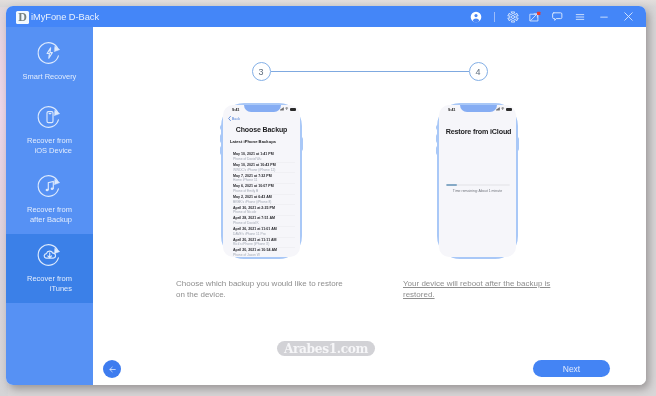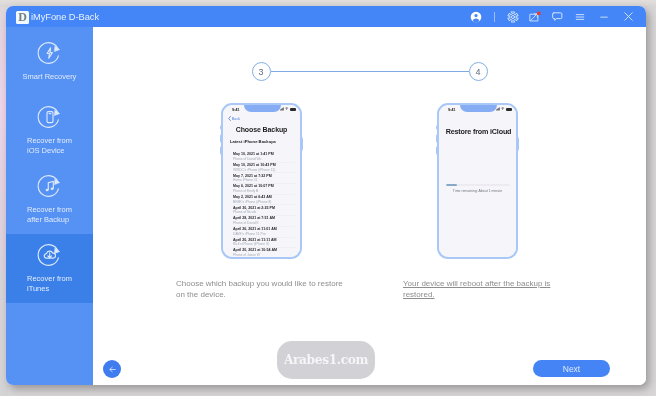--- a/index.html
+++ b/index.html
@@ -28,36 +28,36 @@
   .app-title{position:absolute;left:25px;top:5.5px;font-size:9.3px;color:#e9f1fe;letter-spacing:-.05px;text-align:right;}
   .tb-icons{position:absolute;right:6px;top:0;height:21px;display:flex;align-items:center;gap:0px;}
   .tb-ic{width:22px;height:21px;display:flex;align-items:center;justify-content:center;}
   .tb-ic.wide{width:24px;}
   .tb-sep{width:1px;height:10px;background:#9dbcf9;margin:0 7px;}
   
   .sidebar{position:absolute;left:0;top:21px;width:87px;bottom:0;background:#5691f4;}
   .side-item{position:relative;height:69px;display:flex;flex-direction:column;align-items:center;justify-content:center;}
   .side-item.active{background:#3b80e8;}
   .side-ico{height:26px;margin-top:-2px;display:flex;align-items:center;justify-content:center;}
-  .side-label{margin-top:6px;font-size:7.5px;line-height:10px;color:#e2ecfd;text-align:left;}
+  .side-label{margin-top:6px;font-size:7.5px;line-height:10px;color:#e2ecfd;text-align:right;}
   
   .main{position:absolute;left:87px;top:21px;right:0;bottom:0;background:#fff;}
   .steps{position:absolute;left:0;right:0;top:35px;display:flex;align-items:center;justify-content:center;}
   .step-c{width:19px;height:19px;box-sizing:border-box;border-radius:50%;border:1.4px solid #83afe6;background:#fff;
     display:flex;align-items:center;justify-content:center;font-size:9px;color:#5f6d7d;}
   .step-line{width:198px;height:1.5px;background:#7fa9e0;}
   .panels{position:absolute;left:0;right:0;top:0;}
   .panel{position:absolute;top:0;}
   .panel-0{left:122px;}
   .panel-1{left:338px;}
   .caption{position:absolute;top:251px;left:-39px;font-size:8px;line-height:11px;color:#8e8e8e;width:172px;}
   .panel-1 .caption{left:-28px;width:152px;text-decoration:underline;}
   
   .phone-pos{position:absolute;left:6px;top:76px;}
-  .phone{width:81px;height:156px;box-sizing:border-box;border:2.4px solid #a9c8f7;border-radius:11px;background:#f6f6fa;position:relative;}
+  .phone{width:81px;height:156px;box-sizing:border-box;border:2.4px solid #a9c8f7;border-radius:23px;background:#f6f6fa;position:relative;}
   .notch{position:absolute;left:50%;margin-left:-17.5px;top:0;width:37px;height:6.5px;background:#86adf3;border-radius:0 0 7px 7px;}
   .sidebtn{position:absolute;background:#a9c8f7;}
   .sb-l1{left:-3.2px;top:20px;width:3.2px;height:5px;border-radius:2px 0 0 2px;}
   .sb-l2{left:-3.2px;top:29px;width:3.2px;height:9px;border-radius:2px 0 0 2px;}
   .sb-l3{left:-3.2px;top:41px;width:3.2px;height:9px;border-radius:2px 0 0 2px;}
   .sb-r1{right:-3.2px;top:32px;width:3.2px;height:14px;border-radius:0 2px 2px 0;}
   .screen{position:absolute;left:0;top:0;right:0;bottom:0;border-radius:10px;overflow:hidden;background:#f6f6fa;}
   .statusbar{position:absolute;left:0;top:0;right:0;height:9px;}
   .st-time{position:absolute;left:9px;top:1.8px;font-size:4px;font-weight:bold;color:#2a2a2a;letter-spacing:-.2px;}
   .st-right{position:absolute;right:4.5px;top:2.4px;display:flex;align-items:center;gap:1.0px;}
@@ -72,21 +72,21 @@
   .bk-date{font-size:3.6px;font-weight:bold;color:#26262b;line-height:4.6px;}
   .bk-dev{font-size:3.3px;color:#a2a8b4;line-height:4.3px;}
   .ph2-title{position:absolute;left:2px;right:0;top:22.3px;text-align:center;font-size:7.2px;font-weight:bold;color:#1d1d1f;letter-spacing:-.18px;}
   .prog-wrap{position:absolute;left:7px;right:6px;top:79px;height:1.8px;border-radius:1px;background:#ececf0;overflow:hidden;}
   .prog-fill{height:100%;border-radius:1px;background:#85a9c6;}
   .prog-text{position:absolute;left:0;right:0;top:83.5px;text-align:center;font-size:3.5px;color:#70747c;}
   
   .backbtn{position:absolute;left:10px;top:333px;width:18px;height:18px;border-radius:50%;background:#3e7cef;display:flex;align-items:center;justify-content:center;}
   .nextbtn{position:absolute;left:440px;top:333px;width:77px;height:17px;border-radius:9px;background:#4484f4;
     display:flex;align-items:center;justify-content:center;color:#dfe9fd;font-size:8.5px;}
-  .watermark{position:absolute;left:277px;top:341px;width:98px;height:38px;border-radius:15px;background:#d2d2d6;
+  .watermark{position:absolute;left:277px;top:341px;width:98px;height:15px;border-radius:15px;background:#d2d2d6;
     display:flex;align-items:center;justify-content:center;font-family:"DejaVu Serif",serif;font-weight:bold;font-size:12.2px;color:#f6f6f8;letter-spacing:-.35px;}
 </style>
 </head>
 <body>
 
 <div class="desktop-bg"></div>
 
 <div class="window">
 
   <div class="titlebar">

